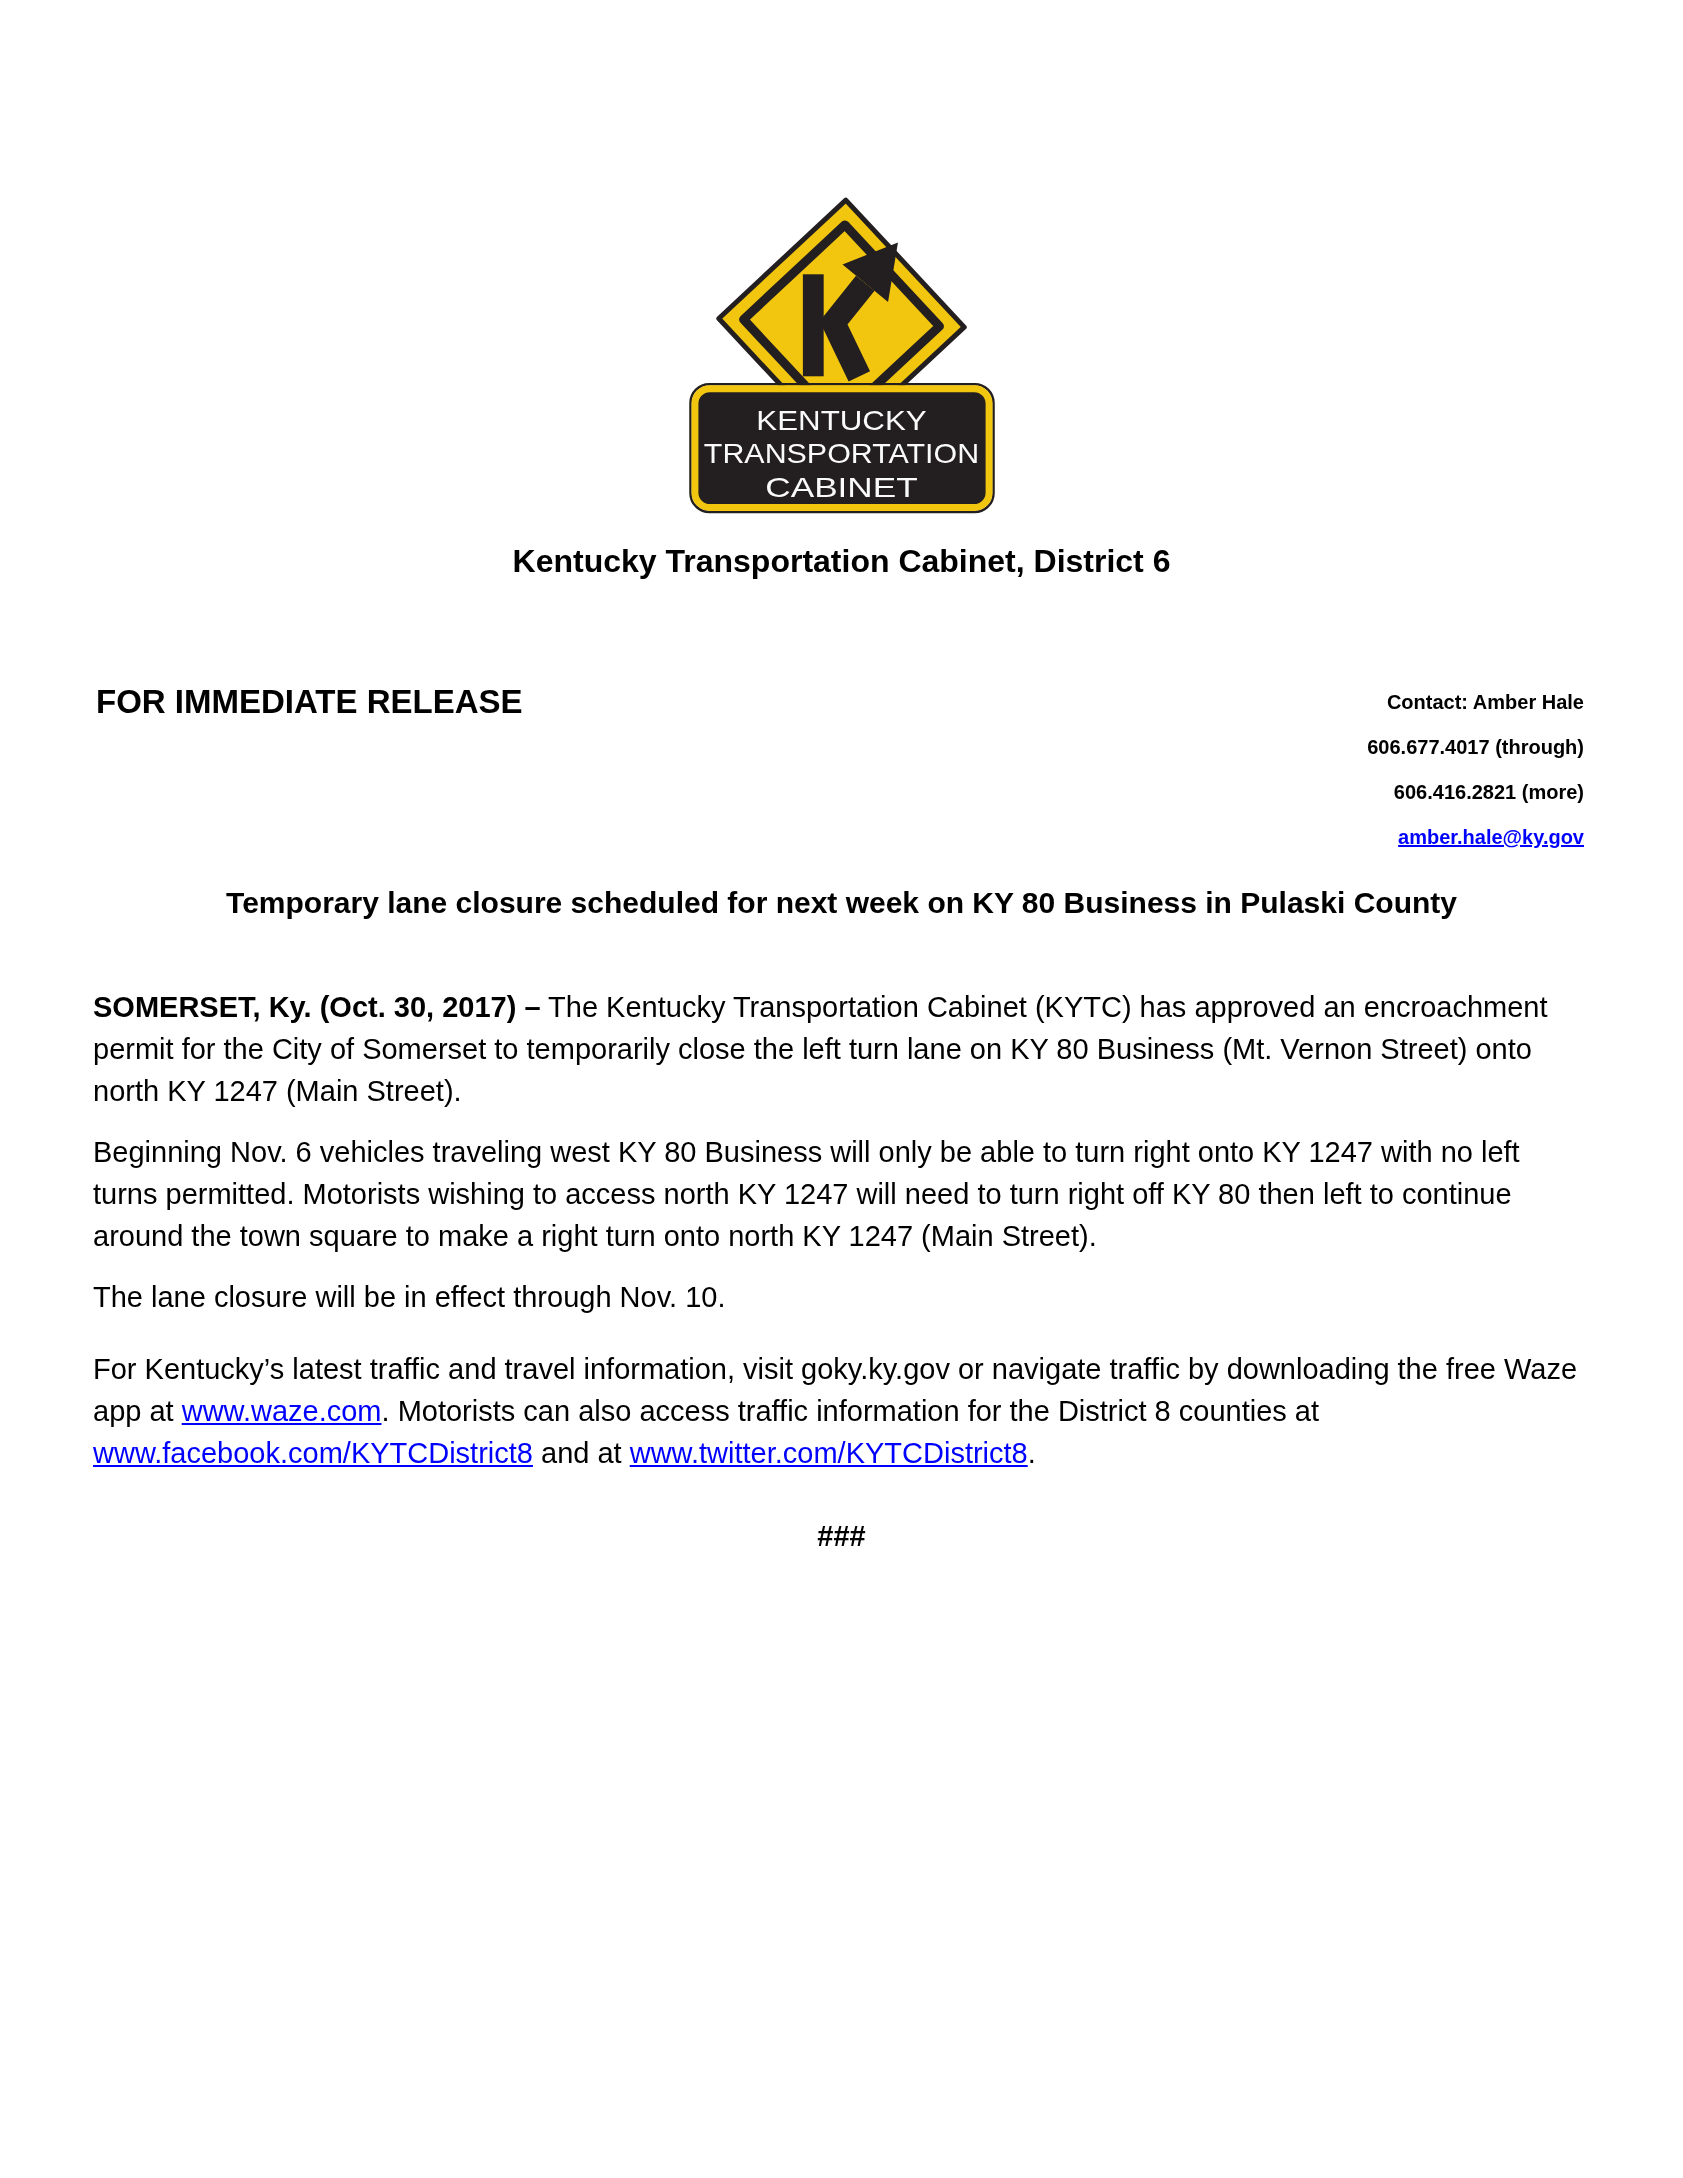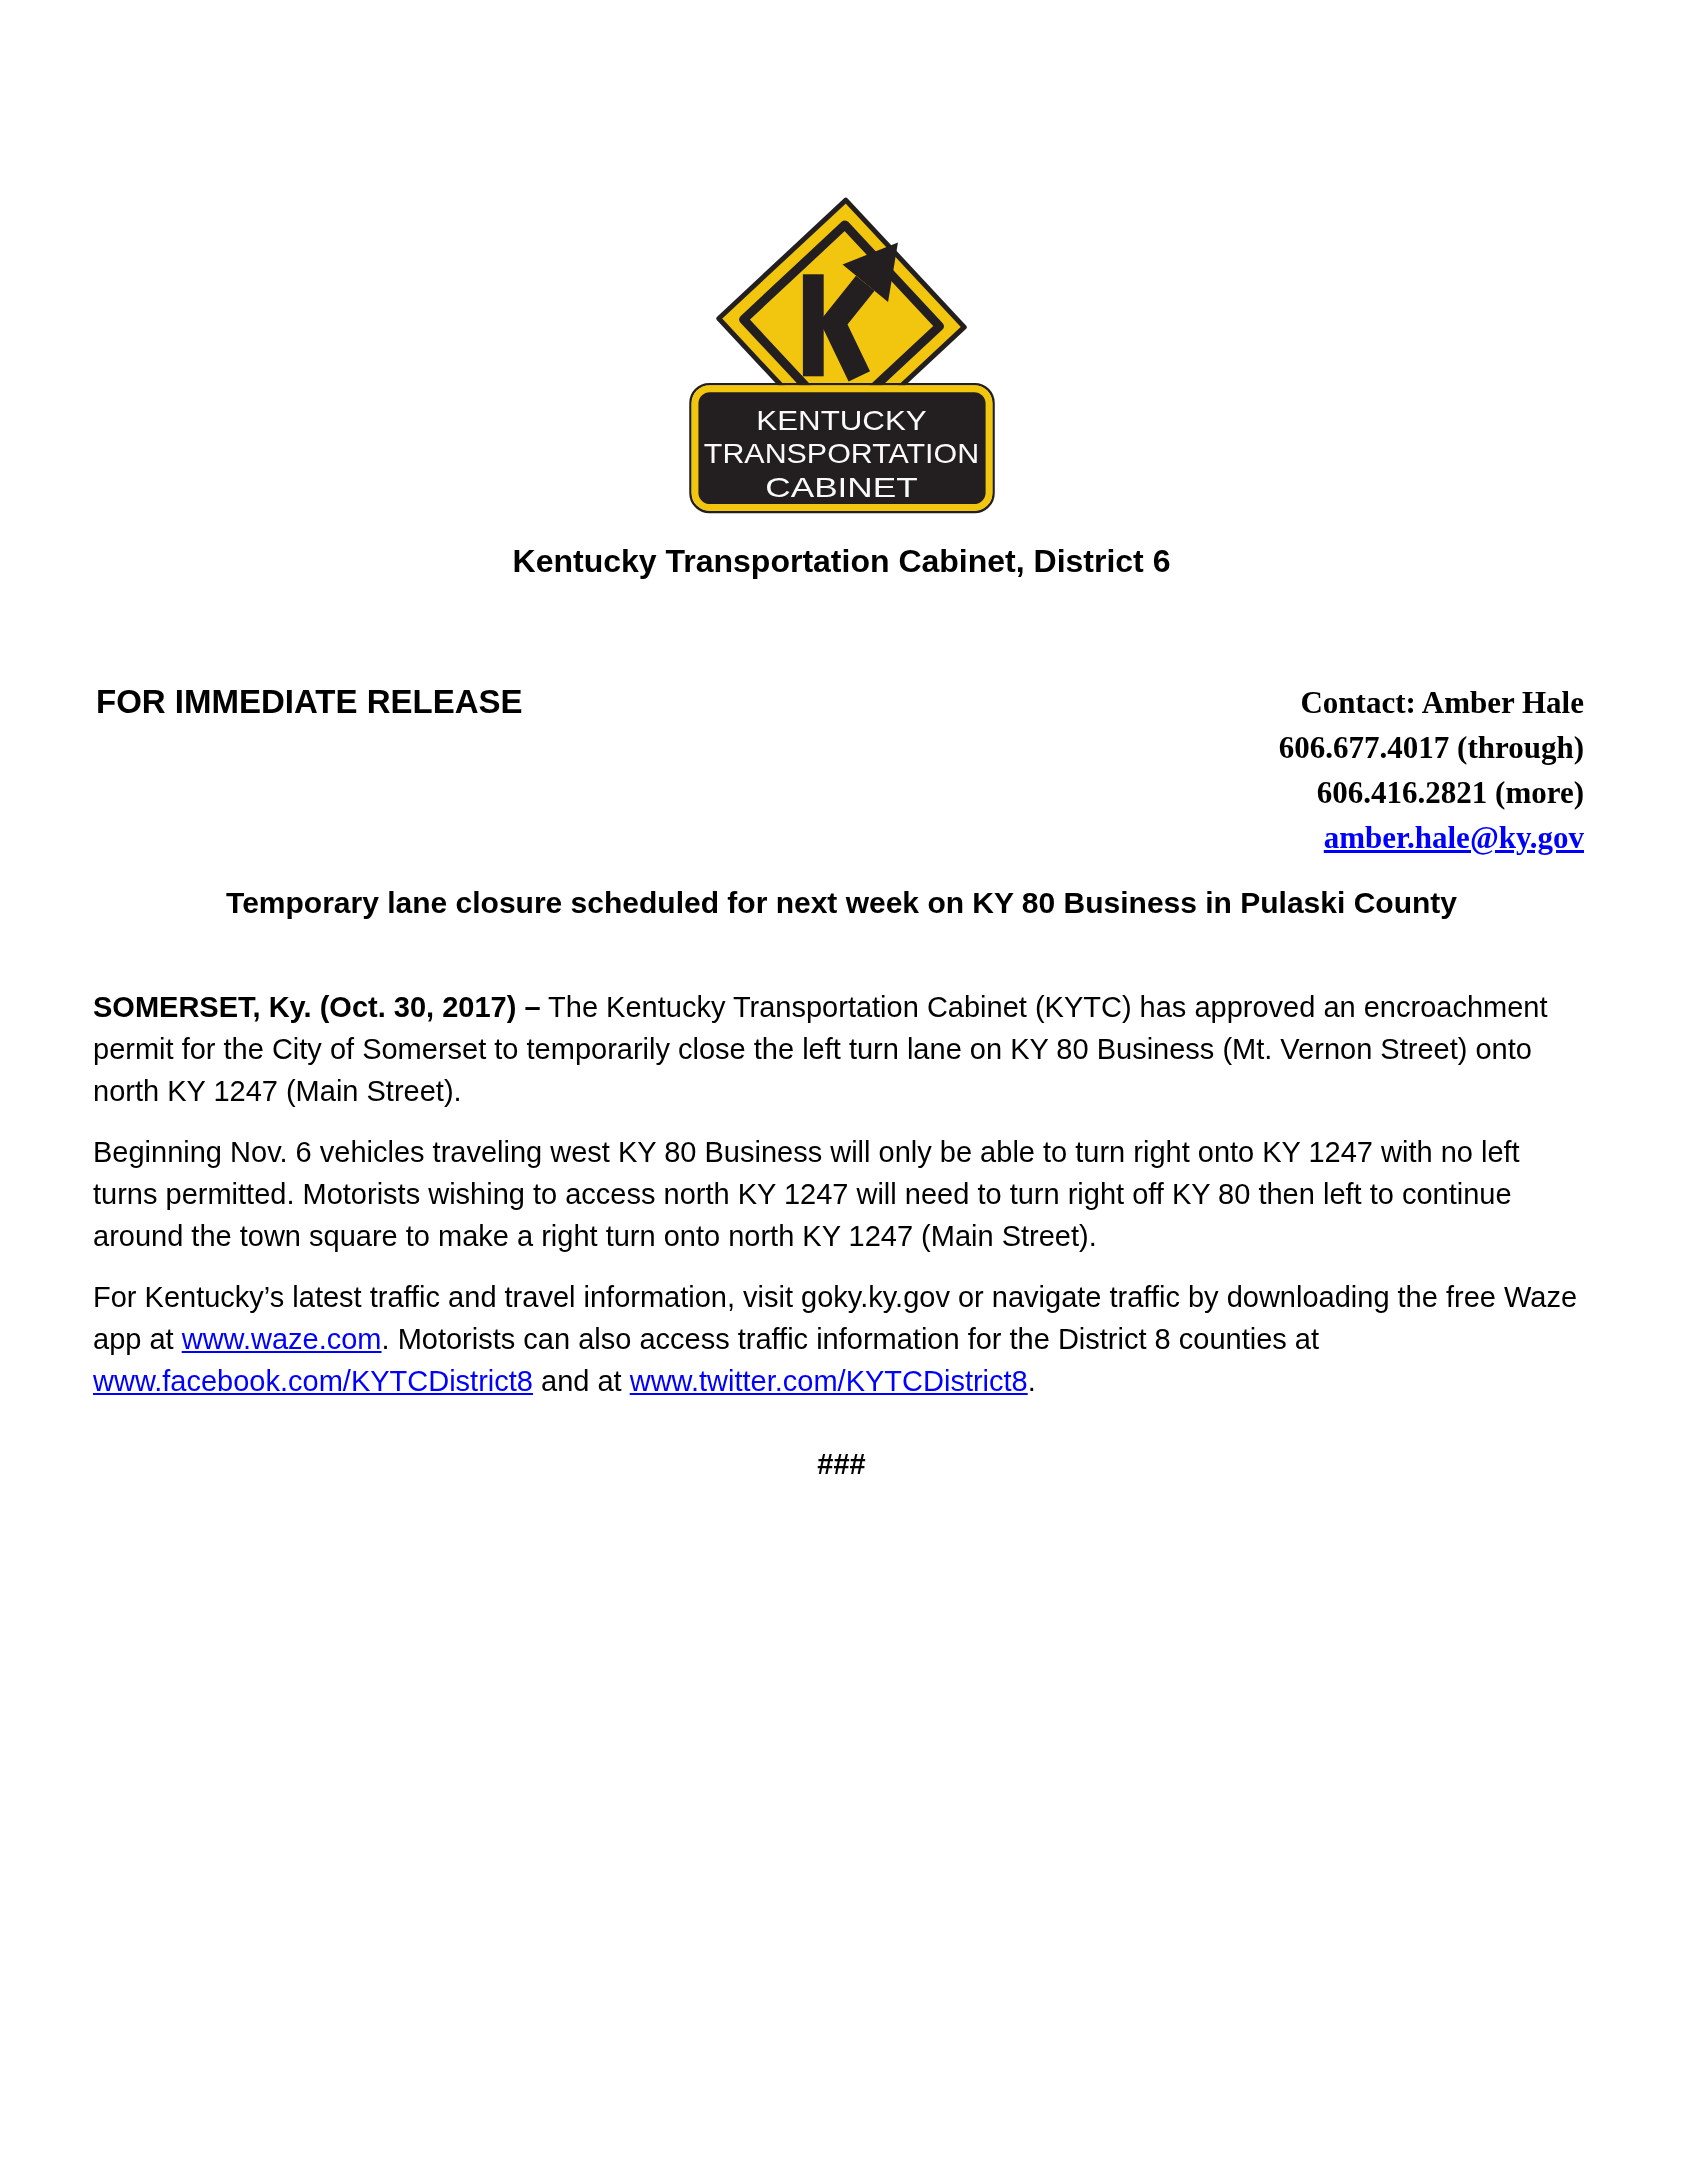--- a/index.html
+++ b/index.html
@@ -26,23 +26,22 @@
   
   .release-label {
     left:96px; top:683px;
     font-size:33px; font-weight:bold;
   }
 
   
   .contact {
     right:99px; top:680px;
     text-align:right;
-    font-size:31px; font-weight:bold;
+    font-size:20px; font-weight:bold;
     line-height:45px;
-    font-family:Liberation Serif, serif;
   }
   .contact a { font-weight:bold; }
 
   a.link {
     color:var(--link-blue, #0000FF);
     text-decoration:underline;
     cursor:pointer;
   }
 
   
@@ -105,16 +104,17 @@
   <div>606.677.4017 (through)</div>
   <div>606.416.2821 (more)</div>
   <div><a class="link" href="#">amber.hale@ky.gov</a></div>
 </div>
 
 <div class="abs headline">Temporary lane closure scheduled for next week on KY 80 Business in Pulaski County</div>
 
 <div class="abs body-copy">
   <p><span class="lead-in">SOMERSET, Ky. (Oct. 30, 2017) –</span><span> The Kentucky Transportation Cabinet (KYTC) has approved an encroachment permit for the City of Somerset to temporarily close the left turn lane on KY 80 Business (Mt. Vernon Street) onto north KY 1247 (Main Street).</span></p>
   <p>Beginning Nov. 6 vehicles traveling west KY 80 Business will only be able to turn right onto KY 1247 with no left turns permitted. Motorists wishing to access north KY 1247 will need to turn right off KY 80 then left to continue around the town square to make a right turn onto north KY 1247 (Main Street).</p>
+  <p class="gap-lg">The lane closure will be in effect through Nov. 10.</p>
   <p><span>For Kentucky’s latest traffic and travel information, visit goky.ky.gov or navigate traffic by downloading the free Waze app at </span><a class="link" href="#">www.waze.com</a><span>. Motorists can also access traffic information for the District 8 counties at </span><a class="link" href="#">www.facebook.com/KYTCDistrict8</a><span> and at </span><a class="link" href="#">www.twitter.com/KYTCDistrict8</a><span>.</span></p>
   <div class="end-mark">###</div>
 </div>
 
 
 </body></html>

